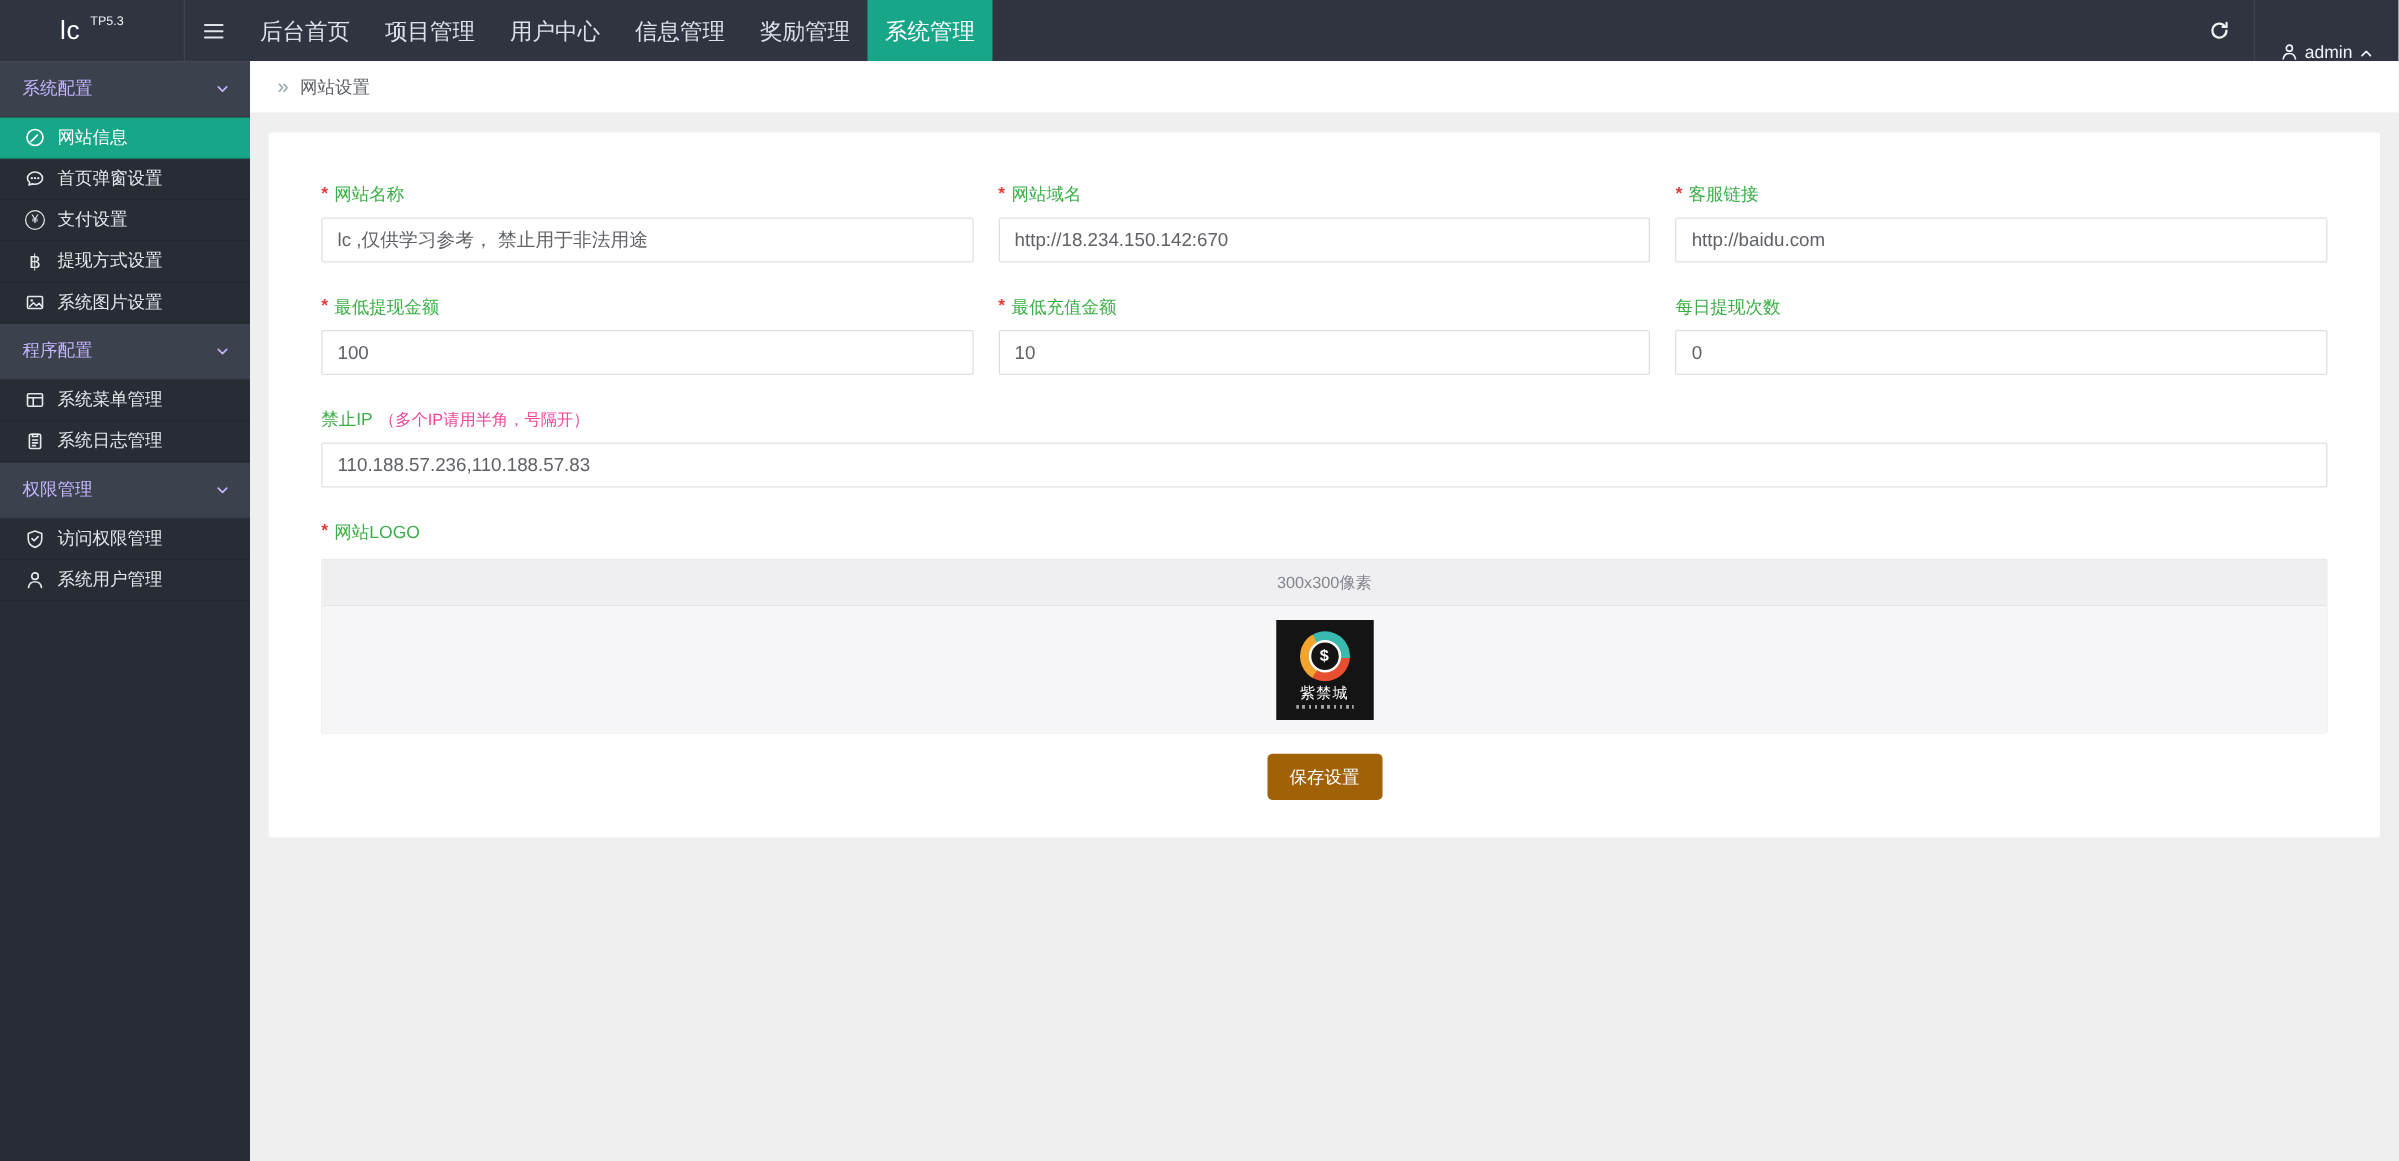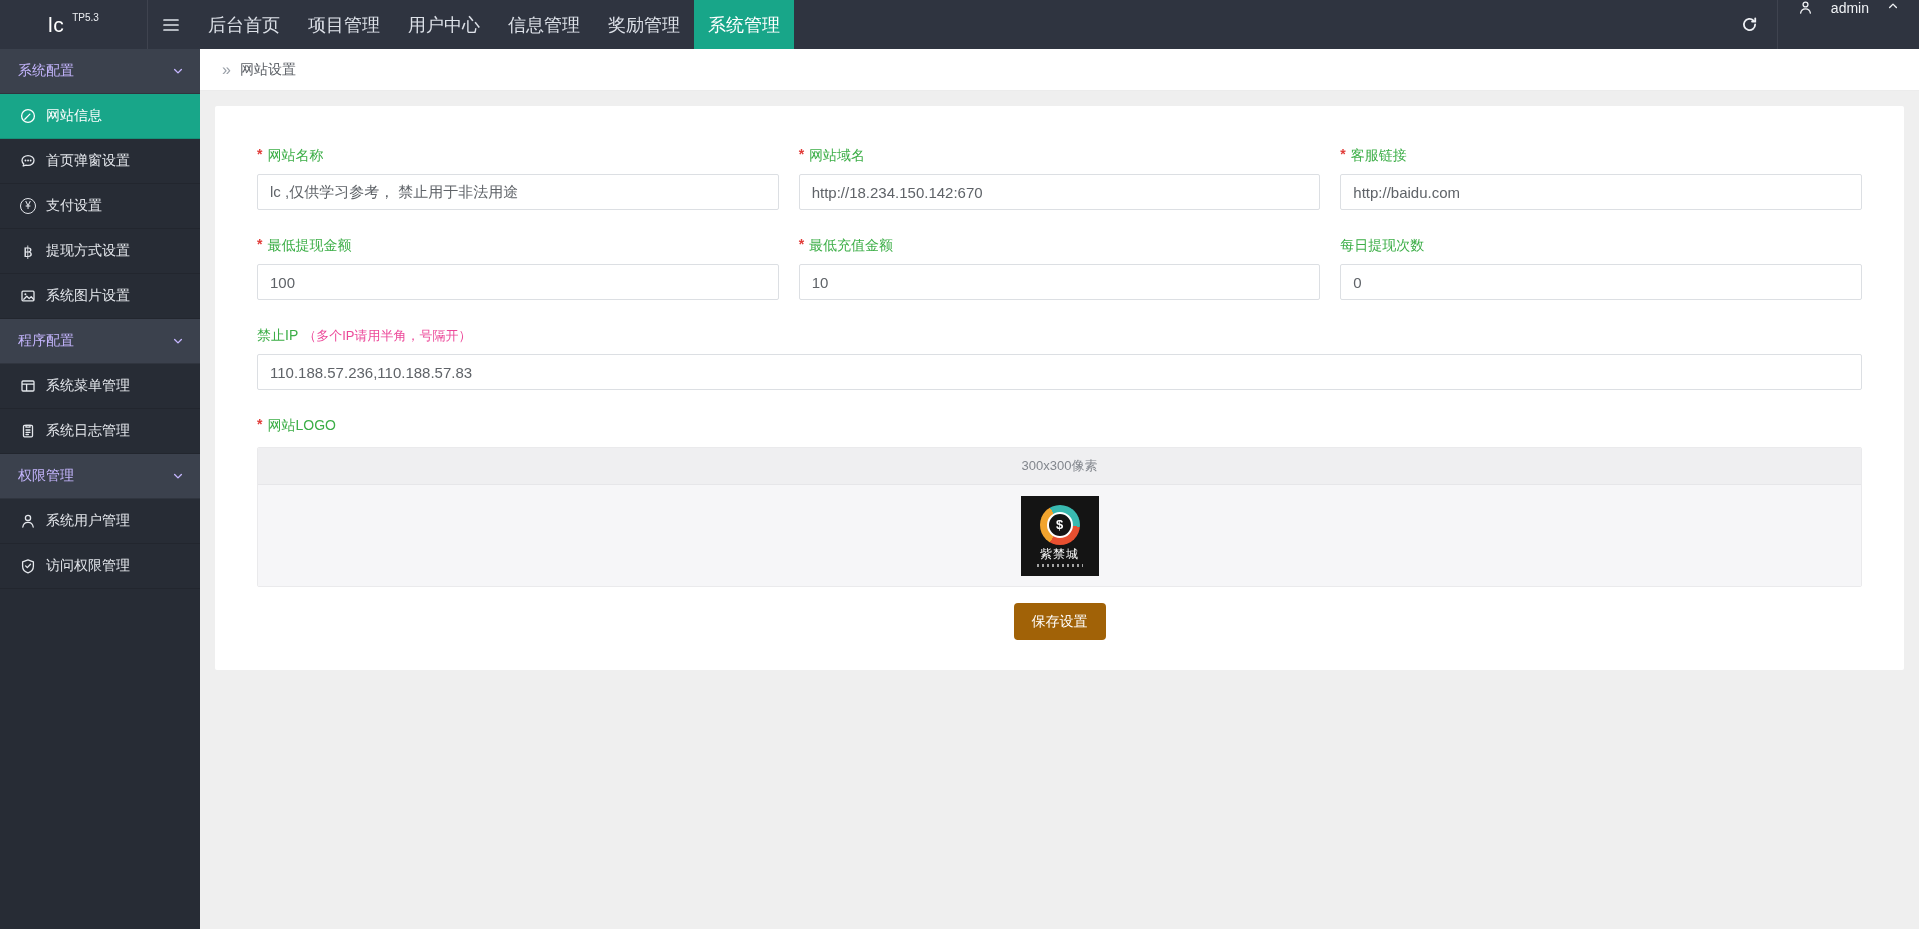--- a/index.html
+++ b/index.html
@@ -13,30 +13,30 @@
   .logo-main{font-size:21px;letter-spacing:.5px}
   .logo-sup{font-size:10px;margin-left:8px;transform:translateY(-7px);color:#eceef2}
   .tb-sep{width:1px;background:rgba(255,255,255,.08)}
   .tb-btn{display:flex;align-items:center;justify-content:center;cursor:pointer}
   .hamburger{width:46px;color:#dfe3ea}
   .nav{display:flex;align-items:stretch}
   .nav-tab{padding:4px 14px;display:flex;align-items:center;font-size:18px;color:#dde1e8;cursor:pointer}
   .nav-tab.active{background:#18a689;color:#fff}
   .tb-right{margin-left:auto;display:flex;align-items:stretch}
   .refresh-btn{width:54px;color:#eef0f4}
-  .user-block{padding:0 20px;display:flex;align-items:flex-start;gap:18px;font-size:14px;color:#f0f2f5;cursor:pointer}
+  .user-block{padding:0 20px;display:flex;align-items:flex-end;gap:5px;font-size:14px;color:#f0f2f5;cursor:pointer}
 
   
   .body-row{flex:1;display:flex;min-height:0}
 
   
   .sidebar{width:200px;background:#272c35;flex-shrink:0;overflow:hidden}
   .side-section-header{height:45px;background:#3b414d;display:flex;align-items:center;justify-content:space-between;
     padding:0 16px 0 18px;color:#c4b5fd;font-size:14px;border-bottom:1px solid rgba(0,0,0,.18);cursor:pointer}
-  .side-item{height:45px;display:flex;align-items:center;gap:10px;padding:0 12px 0 20px;color:#e4e7ec;font-size:14px;
+  .side-item{height:33px;display:flex;align-items:center;gap:10px;padding:0 12px 0 20px;color:#e4e7ec;font-size:14px;
     border-bottom:1px solid rgba(0,0,0,.12);cursor:pointer}
   .side-item.active{background:#18a689;color:#fff}
   .ic{flex-shrink:0;display:block}
   .glyph-circle{width:16px;height:16px;border:1px solid currentColor;border-radius:50%;display:flex;align-items:center;
     justify-content:center;font-size:10px;line-height:1;flex-shrink:0}
   .glyph{font-size:15px;width:16px;text-align:center;line-height:1;flex-shrink:0}
 
   
   .main{flex:1;display:flex;flex-direction:column;min-width:0;background:#efefef}
   .breadcrumb-bar{height:42px;background:#fff;display:flex;align-items:center;padding:0 22px;gap:9px;flex-shrink:0;
@@ -183,32 +183,32 @@
         <span>系统日志管理</span>
       </div>
 
       <div class="side-section-header">
         <span>权限管理</span>
         <svg class="ic" width="12" height="12" viewBox="0 0 16 16" fill="none" stroke="currentColor" stroke-width="1.8" stroke-linecap="round" stroke-linejoin="round">
             <path d="M3.5 6l4.5 4.5L12.5 6"></path>
           </svg>
       </div>
       <div class="side-item">
+        <svg class="ic" width="16" height="16" viewBox="0 0 16 16" fill="none" stroke="currentColor" stroke-width="1.3" stroke-linecap="round" stroke-linejoin="round">
+            <path d="M8 1.8l5.4 2v4.4c0 3.2-2.2 5.6-5.4 6.7-3.2-1.1-5.4-3.5-5.4-6.7V3.8z"></path>
+            <path d="M5.6 7.9l1.7 1.7 3.2-3.3"></path>
+          </svg>
+        <span>访问权限管理</span>
+      </div>
+      <div class="side-item">
         <svg class="ic" width="16" height="16" viewBox="0 0 16 16" fill="none" stroke="currentColor" stroke-width="1.3" stroke-linecap="round">
             <circle cx="8" cy="4.9" r="2.6"></circle>
             <path d="M2.8 14c.5-3 2.6-4.6 5.2-4.6s4.7 1.6 5.2 4.6"></path>
           </svg>
         <span>系统用户管理</span>
-      </div>
-      <div class="side-item">
-        <svg class="ic" width="16" height="16" viewBox="0 0 16 16" fill="none" stroke="currentColor" stroke-width="1.3" stroke-linecap="round" stroke-linejoin="round">
-            <path d="M8 1.8l5.4 2v4.4c0 3.2-2.2 5.6-5.4 6.7-3.2-1.1-5.4-3.5-5.4-6.7V3.8z"></path>
-            <path d="M5.6 7.9l1.7 1.7 3.2-3.3"></path>
-          </svg>
-        <span>访问权限管理</span>
       </div>
     </div>
 
     <div class="main">
       <div class="breadcrumb-bar">
         <span class="bc-icon">»</span>
         <span class="bc-title">网站设置</span>
       </div>
 
       <div class="content">

